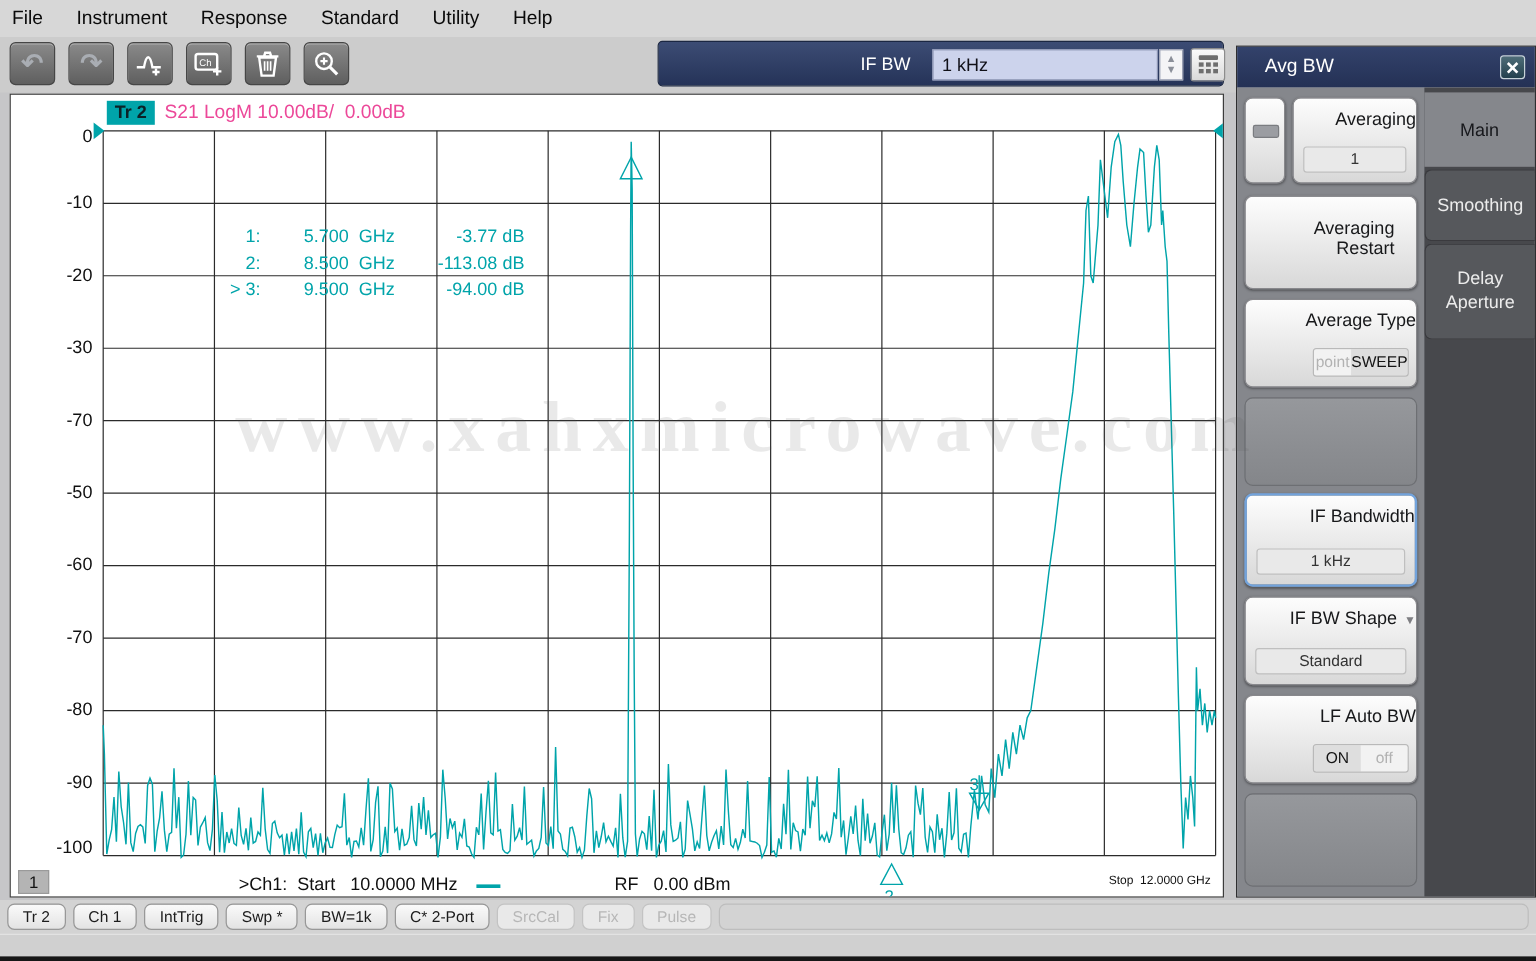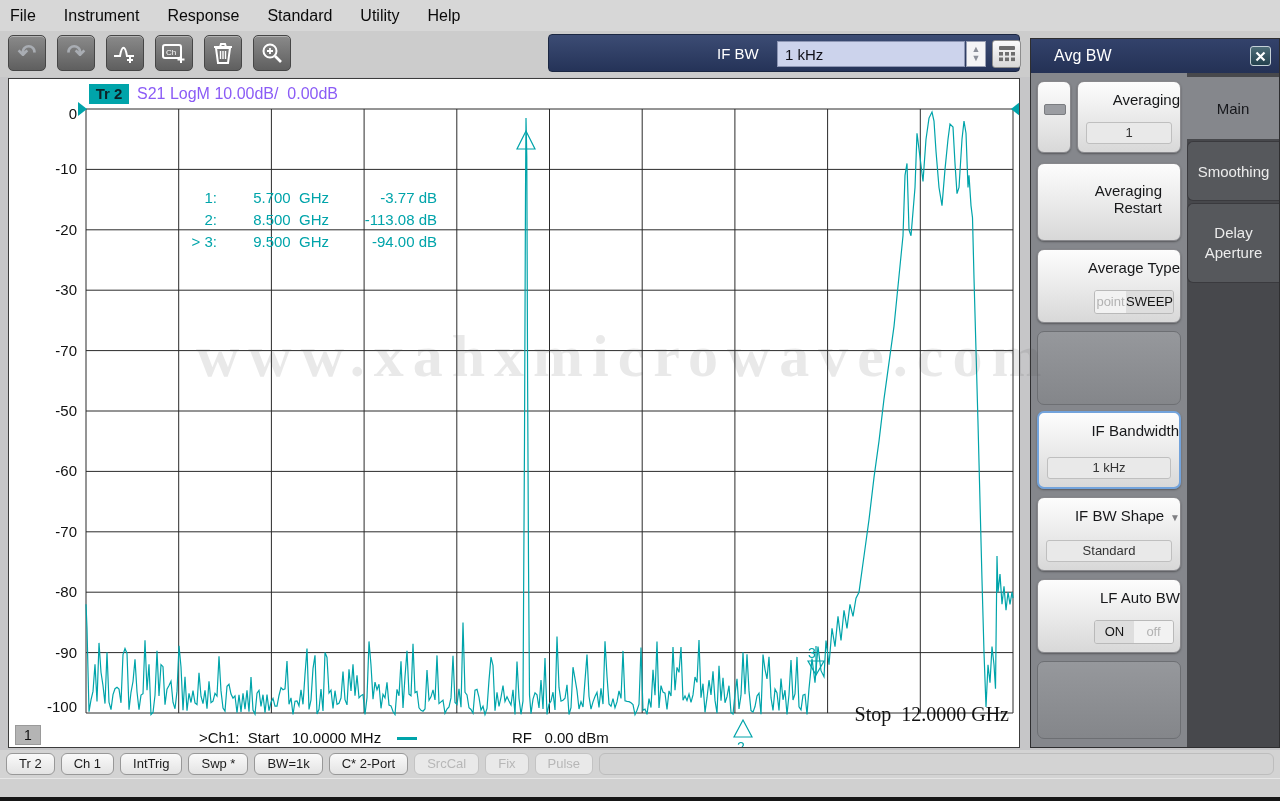--- a/index.html
+++ b/index.html
@@ -26,34 +26,34 @@
   #ifbw-spinner { position:absolute; left:417px; top:6px; width:20px; height:26px; background:#f4f4f6; border:1px solid #9aa0b4;
     display:flex; flex-direction:column; align-items:center; justify-content:center; line-height:9px; }
   #ifbw-spinner span { font-size:9px; color:#8b8f99; }
   #ifbw-keypad { position:absolute; left:443px; top:5px; width:29px; height:28px; border-radius:3px; border:1px solid #8d8d8d;
     background:linear-gradient(#fbfbfb,#d9d9d9); display:flex; align-items:center; justify-content:center; }
 
   
   #plot-window { position:absolute; left:8px; top:78px; width:1012px; height:670px; background:#ffffff; border:1px solid #3c3c3c; overflow:hidden; }
   #trace-badge { position:absolute; left:80px; top:5px; width:40px; height:20px; background:#00a4aa; color:#0c2227;
     font-size:15px; font-weight:bold; text-align:center; line-height:20px; }
-  #trace-header-text { position:absolute; left:128px; top:6px; font-size:16px; color:#8b5cf6; white-space:pre; }
+  #trace-header-text { position:absolute; left:128px; top:6px; font-size:16px; color:#ec4899; white-space:pre; }
   .y-label { position:absolute; width:66px; text-align:right; font-size:15px; color:#101010; }
   #marker-readout { position:absolute; left:60px; top:110px; }
   .mk-row { display:flex; height:22px; font-size:15px; color:#00a4aa; white-space:pre; }
   .mk-row .c1 { width:148px; text-align:right; }
   .mk-row .c2 { width:112px; text-align:right; }
   .mk-row .c3 { width:108px; text-align:right; }
   #plot-svg { position:absolute; left:0; top:0; }
   #ch-badge { position:absolute; left:6px; top:646px; width:26px; height:20px; background:#b4b4b4; border:1px solid #9a9a9a;
     color:#111; font-size:14px; text-align:center; line-height:19px; }
   #start-text { position:absolute; left:190px; top:650px; font-size:15px; color:#101010; white-space:pre; }
   #start-dash { position:absolute; left:388px; top:658px; width:20px; height:3px; background:#00a4aa; }
   #rf-text { position:absolute; left:503px; top:650px; font-size:15px; color:#101010; white-space:pre; }
-  #stop-text { position:absolute; right:10px; top:624px; font-size:20px; color:#101010; white-space:pre;font-family:Liberation Serif, serif; }
+  #stop-text { position:absolute; right:10px; top:650px; font-size:10px; color:#101010; white-space:pre; }
 
   
   #watermark { position:absolute; left:196px; top:322px; z-index:30; pointer-events:none;
     font-family:"Liberation Serif", serif; font-weight:700; font-size:60px; letter-spacing:9px; color:rgba(85,85,85,0.13); }
 
   
   #side-panel { position:absolute; left:1030px; top:38px; width:250px; height:710px; z-index:10; border:1px solid #2e2e30; }
   #panel-header { position:absolute; left:0; top:0; width:248px; height:34px; background:linear-gradient(#33426b,#243155);
     color:#fff; font-size:16px; line-height:34px; padding-left:23px; }
   #panel-close { position:absolute; right:8px; top:7px; width:21px; height:20px; border:1px solid #c6d2d8; border-radius:3px;

